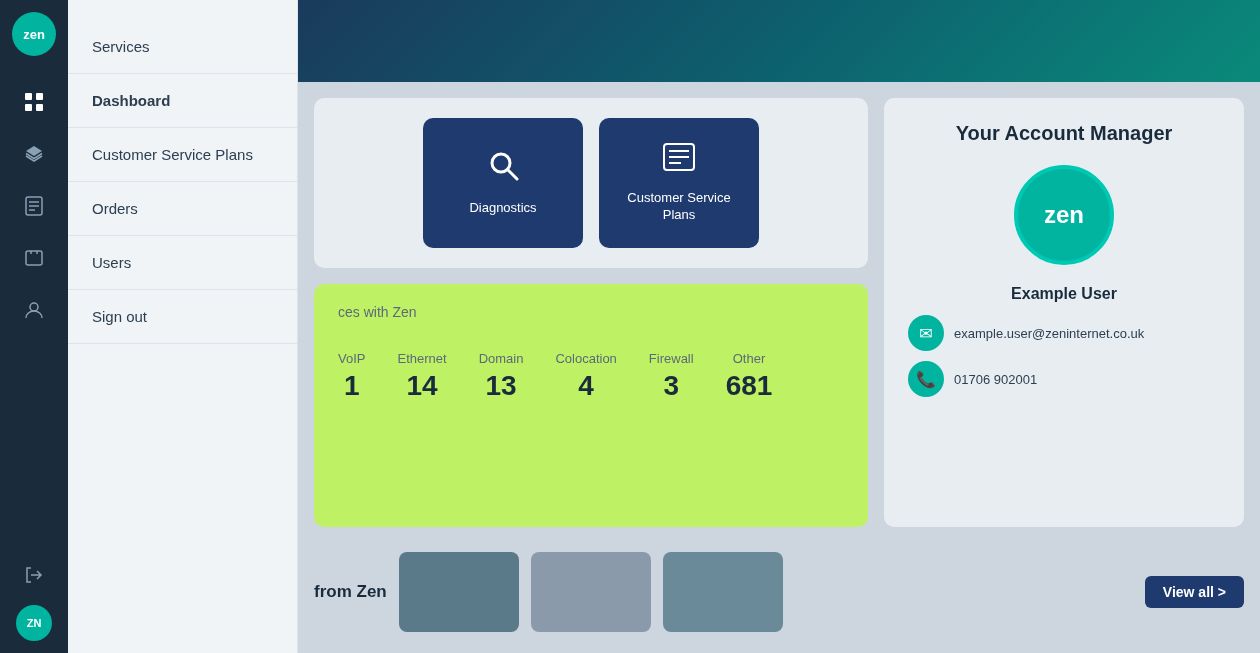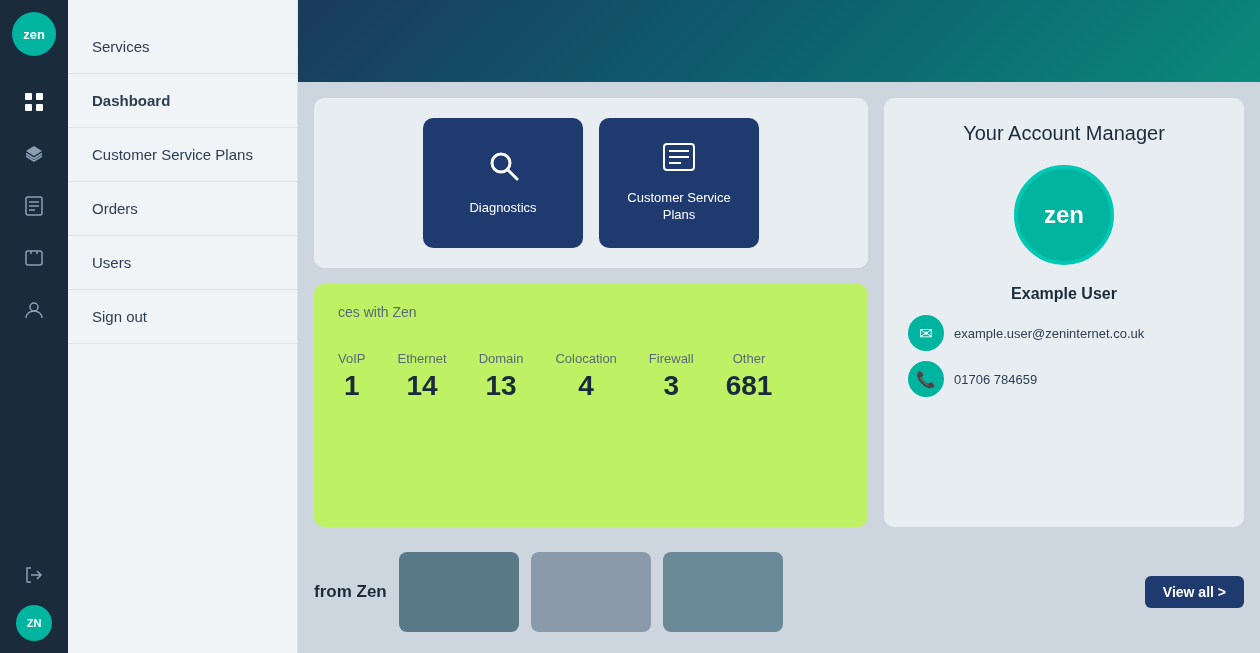--- a/index.html
+++ b/index.html
@@ -205,21 +205,21 @@
       border-radius: 10px;
       padding: 24px;
       flex-shrink: 0;
       display: flex;
       flex-direction: column;
       align-items: center;
       gap: 12px;
     }
     .am-title {
       font-size: 20px;
-      font-weight: 400;
+      font-weight: 700;
       color: #1a2b3c;
       text-align: center;
     }
     .am-avatar {
       width: 100px;
       height: 100px;
       background: #00b4a0;
       border-radius: 50%;
       display: flex;
       align-items: center;
@@ -407,21 +407,21 @@
         <span>zen</span>
       </div>
       <div class="am-name">Example User</div>
       <div class="am-contact">
         <div class="am-contact-row">
           <div class="am-contact-icon">✉</div>
           <div class="am-contact-text">example.user@zeninternet.co.uk</div>
         </div>
         <div class="am-contact-row">
           <div class="am-contact-icon">📞</div>
-          <div class="am-contact-text">01706 784659</div>
+          <div class="am-contact-text">01706 902001</div>
         </div>
       </div>
     </div>
   </div>
 
   <div style="background:#cdd6de; padding: 0 16px 12px; display:flex; align-items:center; gap:12px; height:110px;">
     <div style="font-size:17px; font-weight:700; color:#1a2b3c; white-space:nowrap;">from Zen</div>
     <div style="display:flex; gap:12px; flex:1;">
       <div style="width:120px; height:80px; border-radius:8px; background:#5a7a8a; flex-shrink:0;"></div>
       <div style="width:120px; height:80px; border-radius:8px; background:#8a9aaa; flex-shrink:0;"></div>

